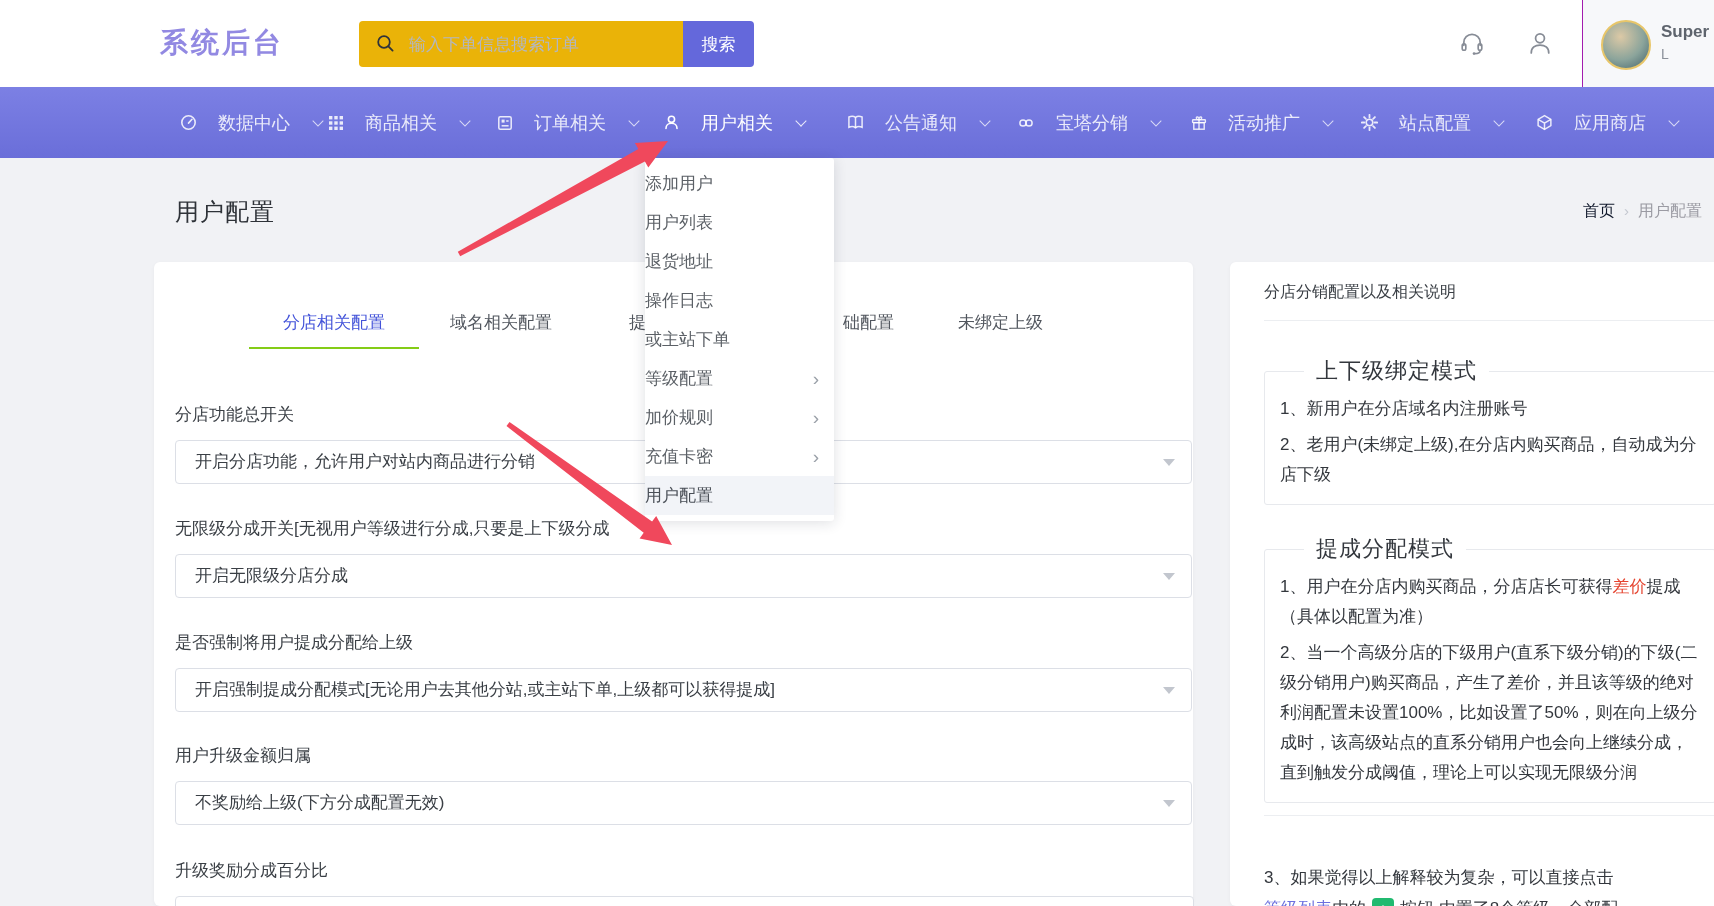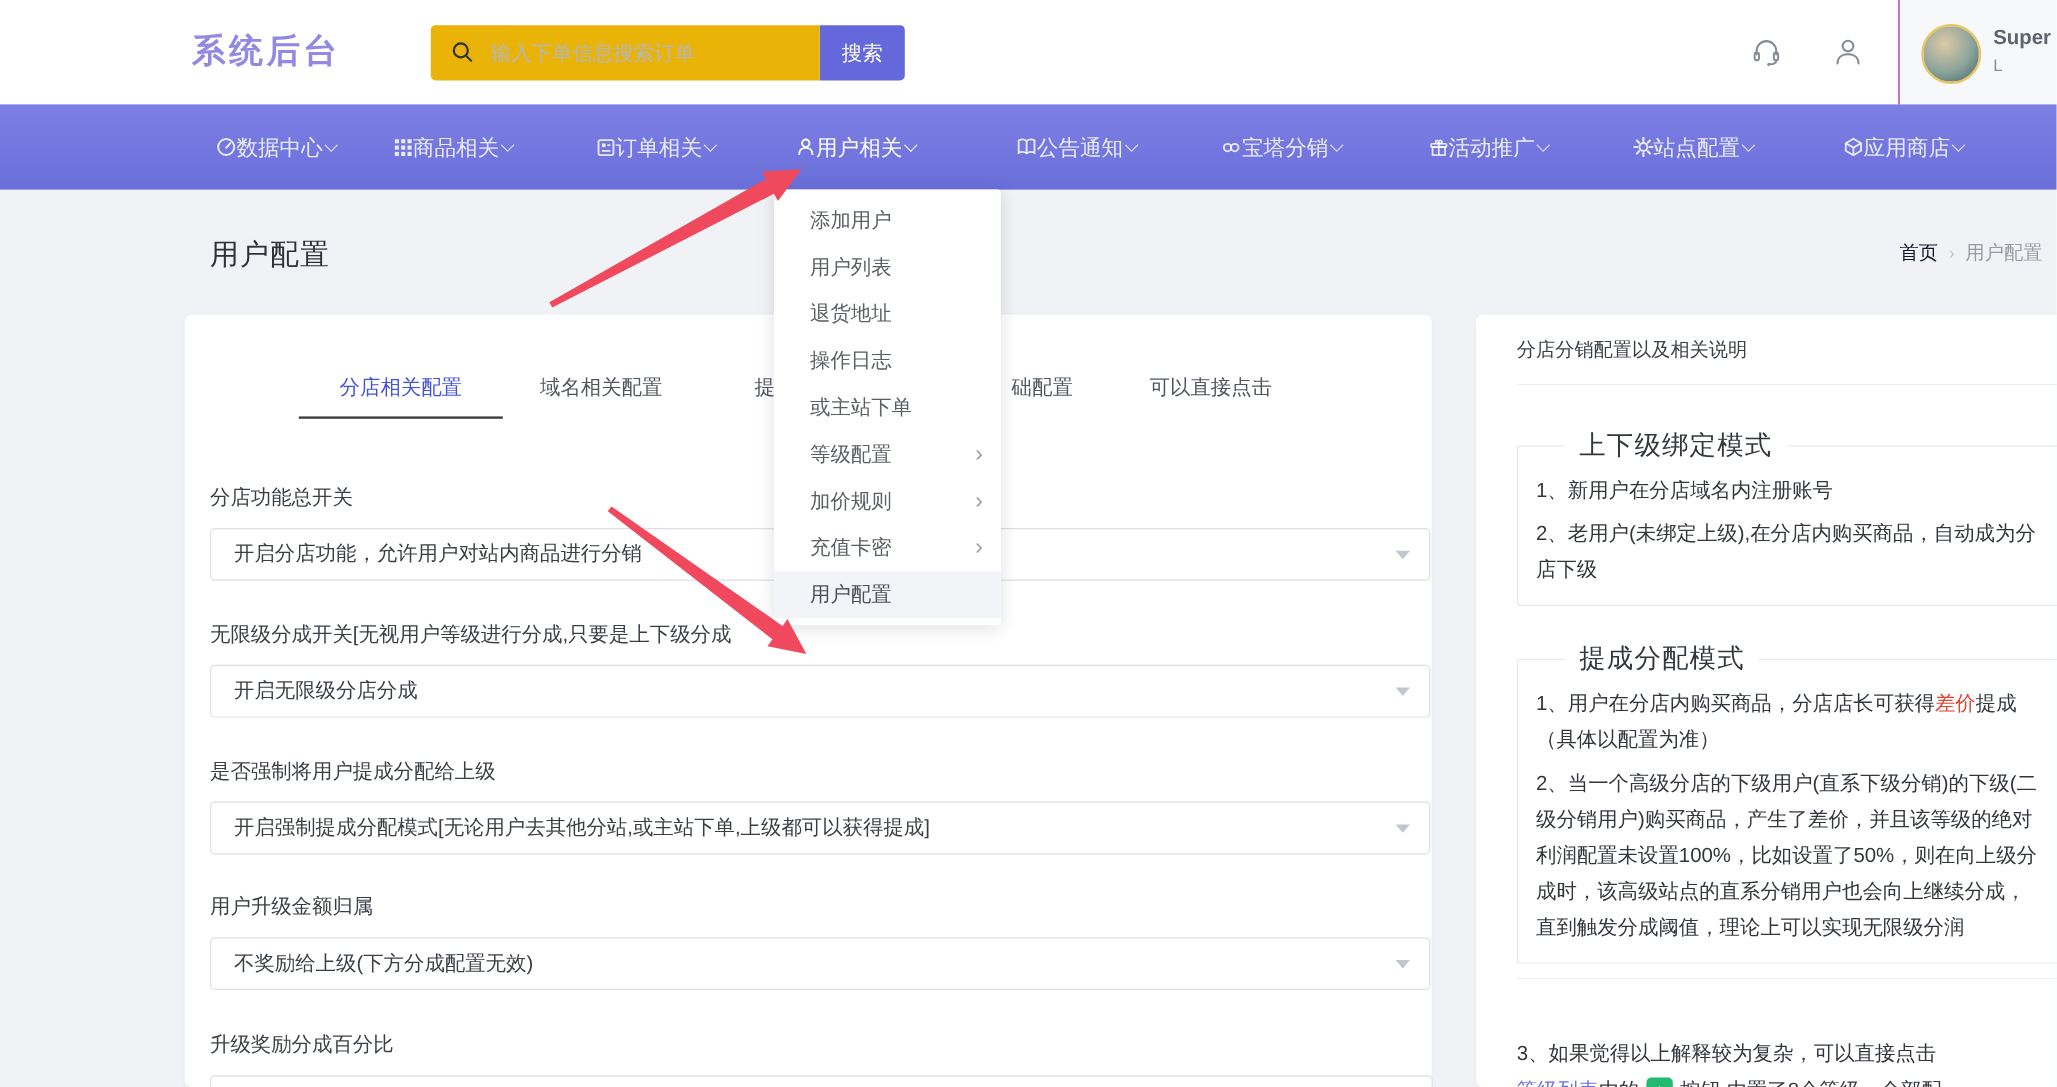--- a/index.html
+++ b/index.html
@@ -18,43 +18,43 @@
     font-size:17px;cursor:pointer;font-family:inherit;}
   .hicon{position:absolute;top:29px;width:28px;height:28px;color:#878C96;}
   .userpanel{position:absolute;left:1582px;top:0;width:132px;height:87px;background:#F7F8FA;border-left:1px solid #a21caf;}
   .avatar{position:absolute;left:18px;top:20px;width:46px;height:46px;border-radius:50%;border:2px solid #E8C66A;
     background:radial-gradient(circle at 38% 32%,#dcc9a6,#8ba49b 55%,#41616a);}
   .uname{position:absolute;left:78px;top:22px;font-size:17px;font-weight:bold;color:#5E646D;}
   .usub{position:absolute;left:78px;top:46px;font-size:14px;color:#8A9099;}
   
   .navbar{position:absolute;left:0;top:87px;width:1714px;height:71px;
     background:linear-gradient(180deg,#7C80E4,#6A6ED9);}
-  .nav-item{position:absolute;top:0;height:71px;display:flex;align-items:center;gap:0;
+  .nav-item{position:absolute;top:0;height:71px;display:flex;align-items:center;gap:21px;
     color:rgba(255,255,255,.85);font-size:18px;cursor:pointer;}
   .nav-item.active{color:#fff;}
   .nav-item svg{flex:0 0 auto;}
   .chev{width:7px;height:7px;border-right:1.6px solid currentColor;border-bottom:1.6px solid currentColor;
     transform:rotate(45deg);margin-top:-4px;margin-left:3px;opacity:.85;}
   
   .dropdown{position:absolute;left:645px;top:158px;width:189px;background:#fff;border-radius:3px;
     box-shadow:0 2px 14px rgba(30,35,60,.14);padding:6px 0;z-index:30;}
-  .dd-item{position:relative;height:39px;line-height:39px;padding-left:30px;font-size:17px;color:#5B6066;cursor:pointer;}
+  .dd-item{position:relative;height:39px;line-height:39px;font-size:17px;color:#5B6066;cursor:pointer;}
   .dd-item.hl{background:#F2F4F8;color:#4a4f57;}
   .dd-arrow{position:absolute;right:15px;top:0;font-size:19px;color:#9AA0A8;}
   
   .page-title{position:absolute;left:175px;top:196px;font-size:24px;color:#2E3238;letter-spacing:1px;}
   .breadcrumb{position:absolute;left:1583px;top:201px;width:131px;overflow:hidden;white-space:nowrap;font-size:16px;}
   .bc-home{color:#0f172a;cursor:pointer;}
   .bc-sep{color:#C3C7CF;margin:0 9px;font-size:15px;}
   .bc-cur{color:#9B9BA3;}
   
   .card{position:absolute;background:#fff;border-radius:6px;box-shadow:0 1px 4px rgba(40,45,60,.04);}
   .main-card{left:154px;top:262px;width:1039px;height:644px;}
   .tab{position:absolute;top:40px;height:45px;line-height:42px;font-size:17px;color:#51565E;cursor:pointer;}
-  .tab.active{color:#4353D9;border-bottom:2px solid #404040;text-align:center;}
+  .tab.active{color:#4353D9;border-bottom:2px solid #84cc16;text-align:center;}
   .flabel{position:absolute;left:21px;font-size:17px;color:#3A3F45;}
   .fselect{position:absolute;left:21px;width:996px;height:42px;border:1px solid #DCDFE6;border-radius:4px;
     font-size:17px;color:#3A3F45;line-height:42px;padding-left:19px;cursor:pointer;background:#fff;}
   .caret{position:absolute;right:16px;top:18px;width:0;height:0;border:6px solid transparent;border-top:7px solid #C2C6CE;}
   .finput{position:absolute;left:21px;width:996px;height:42px;border:1px solid #DCDFE6;border-radius:4px;
     font-size:17px;color:#3A3F45;padding-left:19px;outline:none;font-family:inherit;background:#fff;}
   
   .side-card{left:1230px;top:262px;width:520px;height:644px;}
   .sc-title{position:absolute;left:34px;top:20px;font-size:16px;color:#3A3F45;}
   .sc-divider{position:absolute;left:34px;width:452px;height:1px;background:#ECEEF1;}
@@ -207,21 +207,21 @@
   <div class="page-title">用户配置</div>
   <div class="breadcrumb">
     <span class="bc-home">首页</span><span class="bc-sep">›</span><span class="bc-cur">用户配置</span>
   </div>
 
   <div class="card main-card">
     <div class="tab active" style="left:95px;width:170px">分店相关配置</div>
     <div class="tab" style="left:296px">域名相关配置</div>
     <div class="tab" style="left:475px">提</div>
     <div class="tab" style="left:689px">础配置</div>
-    <div class="tab" style="left:804px">可以直接点击</div>
+    <div class="tab" style="left:804px">未绑定上级</div>
 
     <div class="flabel" style="top:141px">分店功能总开关</div>
     <div class="fselect" style="top:178px">
       <span>开启分店功能，允许用户对站内商品进行分销</span>
       <span class="caret"></span>
     </div>
 
     <div class="flabel" style="top:255px">无限级分成开关[无视用户等级进行分成,只要是上下级分成</div>
     <div class="fselect" style="top:292px">
       <span>开启无限级分店分成</span>

